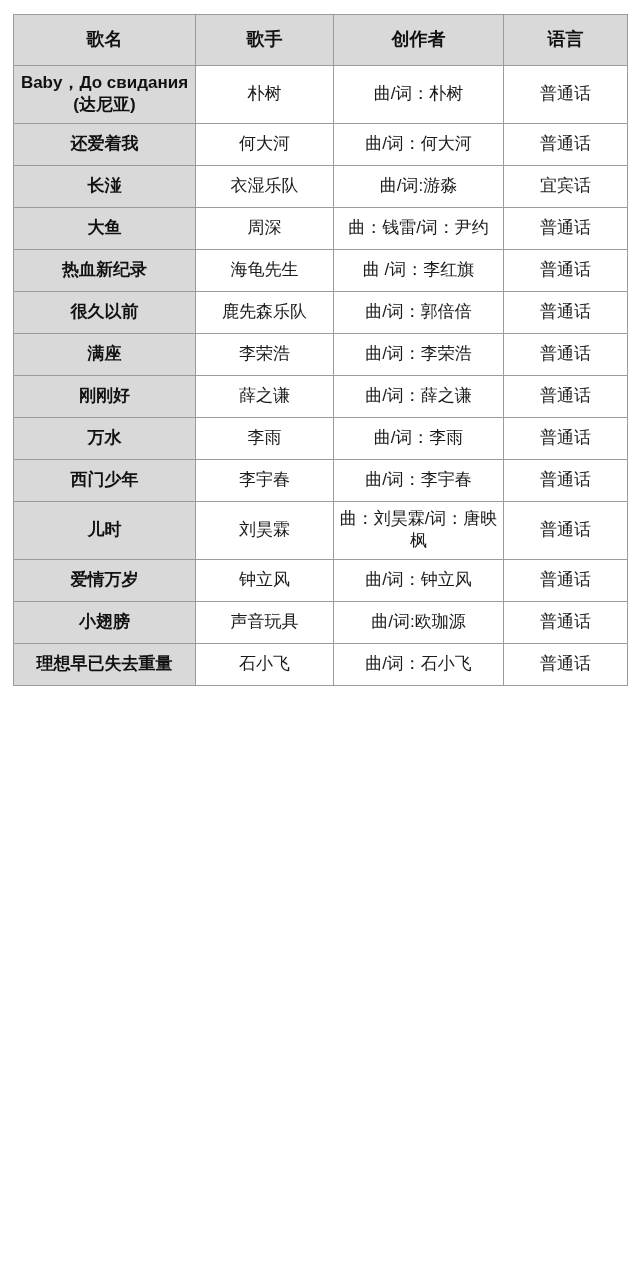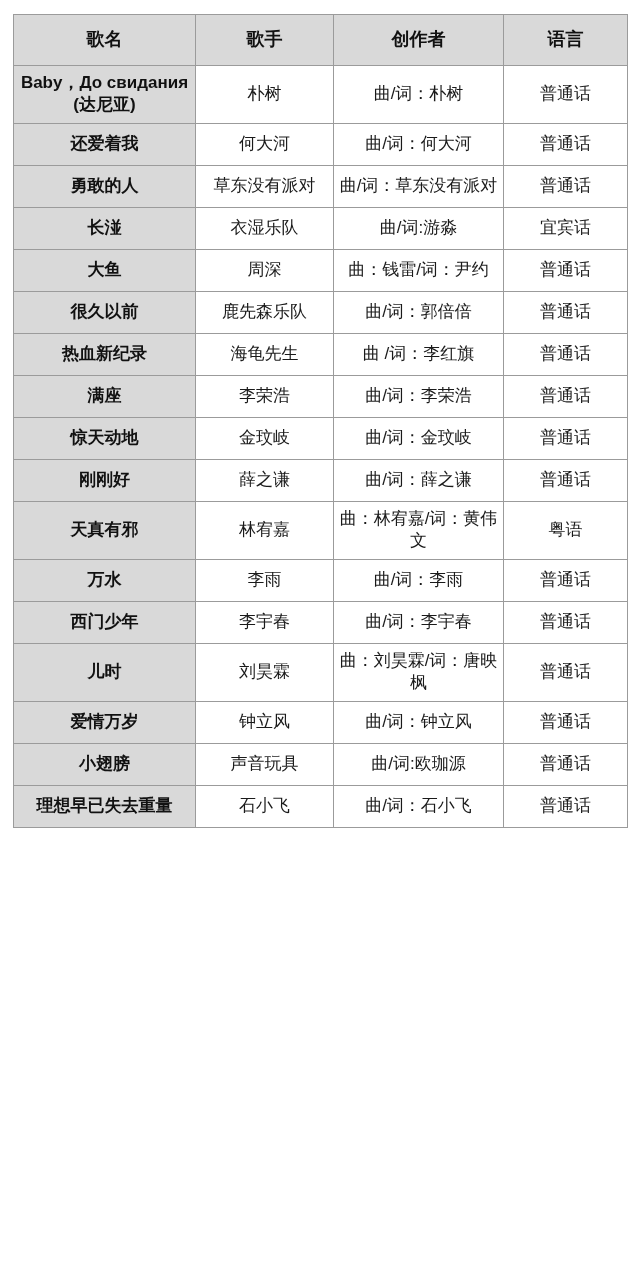--- a/index.html
+++ b/index.html
@@ -93,72 +93,54 @@
           <td class="col-creator">曲/词：朴树</td>
           <td class="col-lang">普通话</td>
         </tr>
         <tr>
           <td class="col-name">还爱着我</td>
           <td class="col-singer">何大河</td>
           <td class="col-creator">曲/词：何大河</td>
           <td class="col-lang">普通话</td>
         </tr>
         <tr>
-          <td class="col-name">勇敢的人</td>
-          <td class="col-singer">草东没有派对</td>
-          <td class="col-creator">曲/词：草东没有派对</td>
-          <td class="col-lang">普通话</td>
-        </tr>
-        <tr>
           <td class="col-name">长湴</td>
           <td class="col-singer">衣湿乐队</td>
           <td class="col-creator">曲/词:游淼</td>
           <td class="col-lang">宜宾话</td>
         </tr>
         <tr>
           <td class="col-name">大鱼</td>
           <td class="col-singer">周深</td>
           <td class="col-creator">曲：钱雷/词：尹约</td>
           <td class="col-lang">普通话</td>
         </tr>
         <tr>
+          <td class="col-name">热血新纪录</td>
+          <td class="col-singer">海龟先生</td>
+          <td class="col-creator">曲 /词：李红旗</td>
+          <td class="col-lang">普通话</td>
+        </tr>
+        <tr>
           <td class="col-name">很久以前</td>
           <td class="col-singer">鹿先森乐队</td>
           <td class="col-creator">曲/词：郭倍倍</td>
-          <td class="col-lang">普通话</td>
-        </tr>
-        <tr>
-          <td class="col-name">热血新纪录</td>
-          <td class="col-singer">海龟先生</td>
-          <td class="col-creator">曲 /词：李红旗</td>
           <td class="col-lang">普通话</td>
         </tr>
         <tr>
           <td class="col-name">满座</td>
           <td class="col-singer">李荣浩</td>
           <td class="col-creator">曲/词：李荣浩</td>
           <td class="col-lang">普通话</td>
         </tr>
         <tr>
-          <td class="col-name">惊天动地</td>
-          <td class="col-singer">金玟岐</td>
-          <td class="col-creator">曲/词：金玟岐</td>
-          <td class="col-lang">普通话</td>
-        </tr>
-        <tr>
           <td class="col-name">刚刚好</td>
           <td class="col-singer">薛之谦</td>
           <td class="col-creator">曲/词：薛之谦</td>
           <td class="col-lang">普通话</td>
-        </tr>
-        <tr>
-          <td class="col-name">天真有邪</td>
-          <td class="col-singer">林宥嘉</td>
-          <td class="col-creator">曲：林宥嘉/词：黄伟文</td>
-          <td class="col-lang">粤语</td>
         </tr>
         <tr>
           <td class="col-name">万水</td>
           <td class="col-singer">李雨</td>
           <td class="col-creator">曲/词：李雨</td>
           <td class="col-lang">普通话</td>
         </tr>
         <tr>
           <td class="col-name">西门少年</td>
           <td class="col-singer">李宇春</td>

